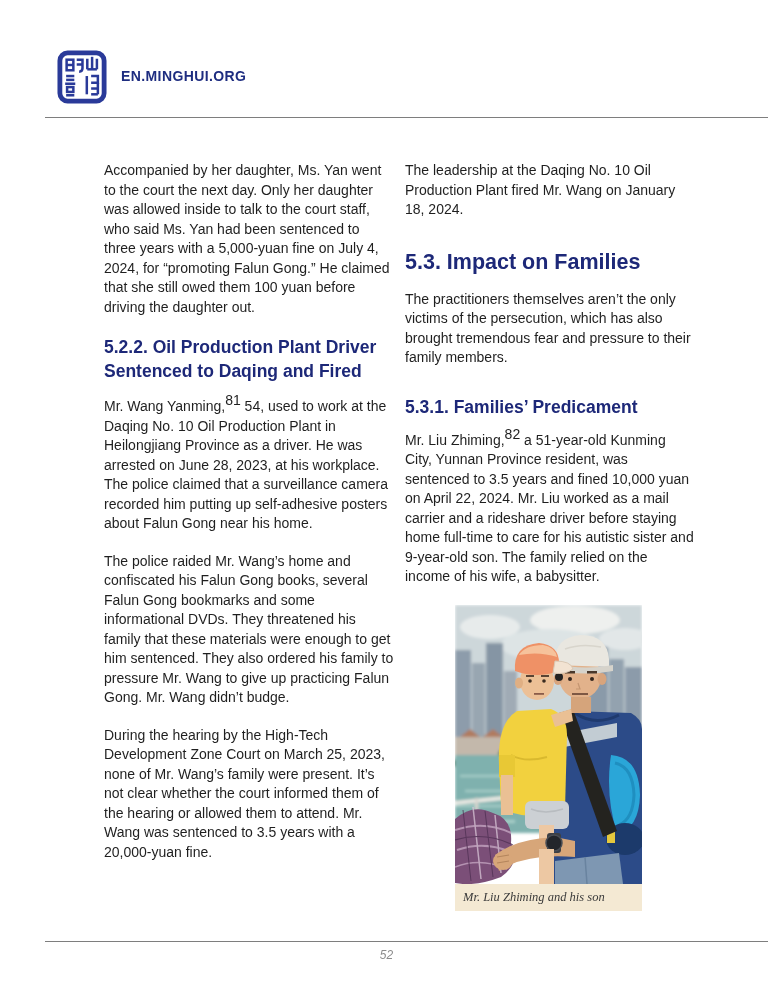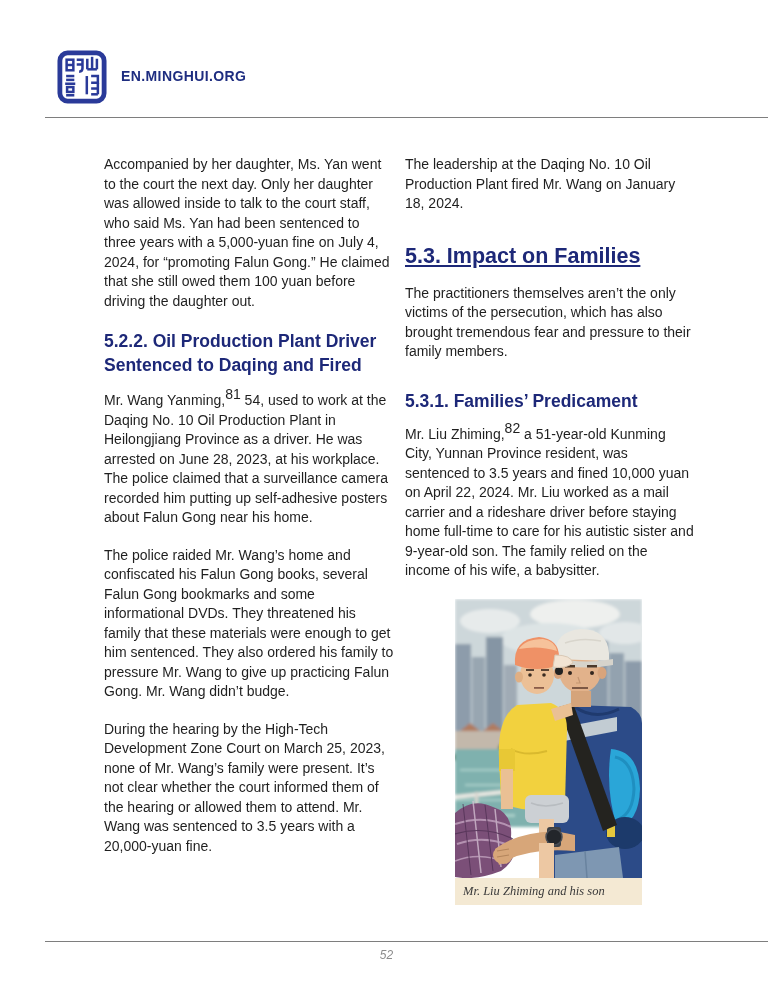--- a/index.html
+++ b/index.html
@@ -10,31 +10,30 @@
   
   .logo { position:absolute; left:57px; top:50px; width:50px; height:54px; }
   .site-name {
     position:absolute; left:121px; top:68px; font-size:14px; font-weight:bold;
     color:#1e2d80; letter-spacing:0.4px;
   }
   .rule { position:absolute; left:45px; width:723px; height:1px; background:#7e7e7e; }
   .rule-top { top:117px; }
   .rule-bottom { top:941px; }
   
-  .col { position:absolute; top:155px; width:290px; }
+  .col { position:absolute; top:161px; width:290px; }
   .col-left { left:104px; }
   .col-right { left:405px; }
   .col p {
     margin:0 0 18px 0; font-size:14px; line-height:19.5px; color:#1f1f1f;
   }
   .col p sup { font-size:14px; line-height:0; vertical-align:super; }
   h2.sec {
     margin:30px 0 16px 0; font-size:21.5px; line-height:24px; font-weight:bold;
     color:#1d2878;
-    text-decoration:underline;
   }
   h3.sec {
     margin:16px 0 14px 0; font-size:17.5px; line-height:24px; font-weight:bold;
     color:#1d2878;
   }
   h3.sec.tight { margin-top:28px; line-height:22px; margin-bottom:13px; }
   
   figure { margin:4px 0 0 50px; width:187px; padding:0; }
   .photo { display:block; width:187px; height:279px; }
   figcaption {

